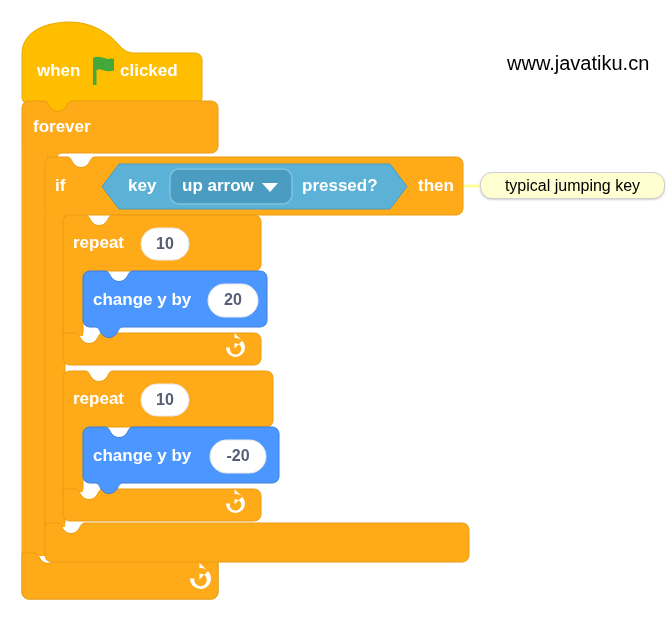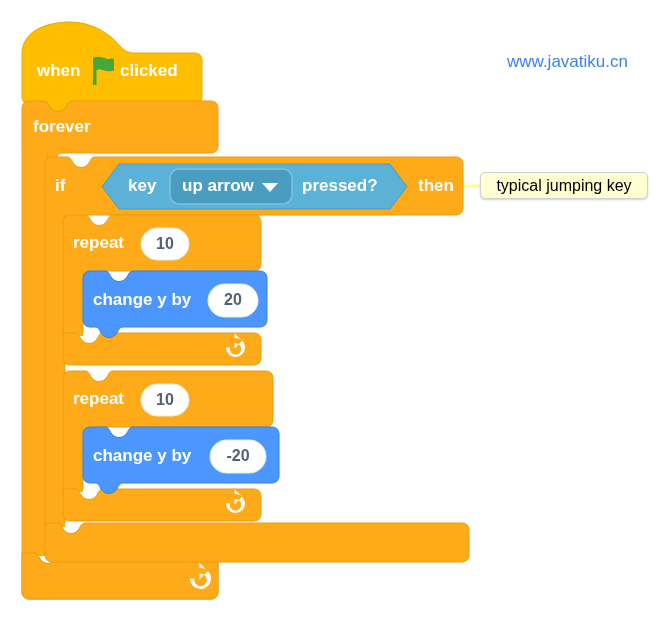--- a/index.html
+++ b/index.html
@@ -48,34 +48,34 @@
     font-size: 17px;
     font-weight: bold;
     fill: #ffffff;
     dominant-baseline: middle;
   }
   .watermark {
     position: absolute;
     left: 507px;
     top: 52px;
     font-family: "Liberation Sans", sans-serif;
-    font-size: 17px;
-    color: #3b82f6;
+    font-size: 20px;
+    color: #000000;
     white-space: nowrap;
     letter-spacing: 0px;
   }
   .comment-box {
     position: absolute;
     left: 480px;
     top: 172px;
-    width: 168px;
+    width: 185px;
     height: 27px;
     background: #ffffd1;
     border: 1px solid #cfcfcf;
-    border-radius: 5px;
+    border-radius: 12px;
     box-sizing: border-box;
     box-shadow: 0 1px 2px rgba(0,0,0,0.18);
     display: flex;
     align-items: center;
     justify-content: center;
   }
   .comment-text {
     font-family: "Liberation Sans", sans-serif;
     font-size: 16px;
     color: #000000;

